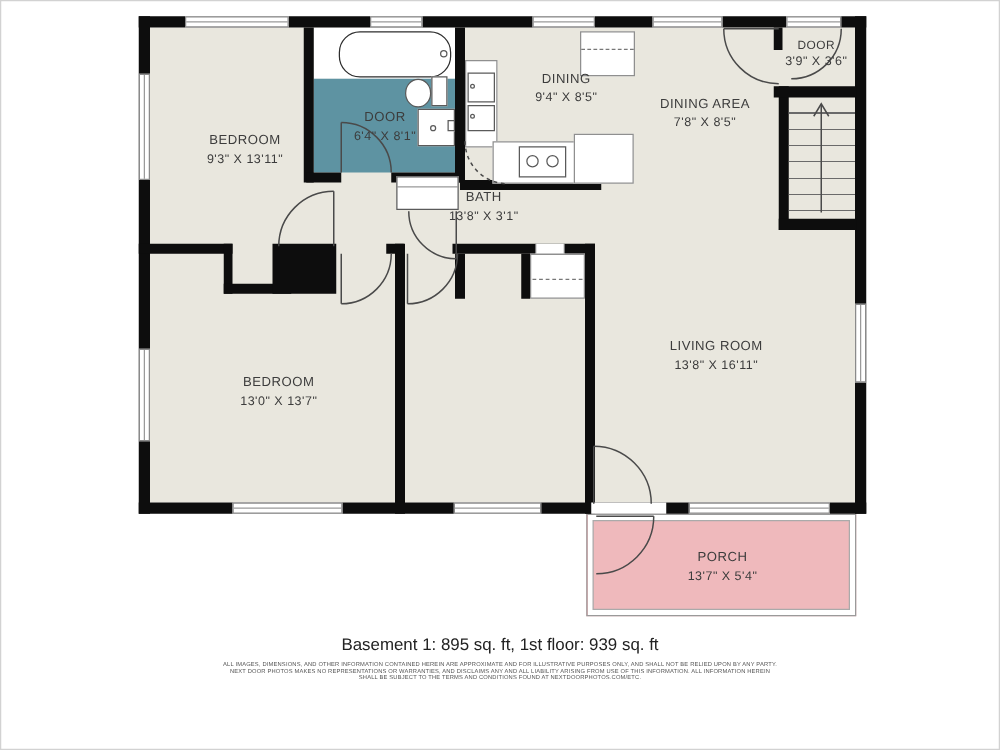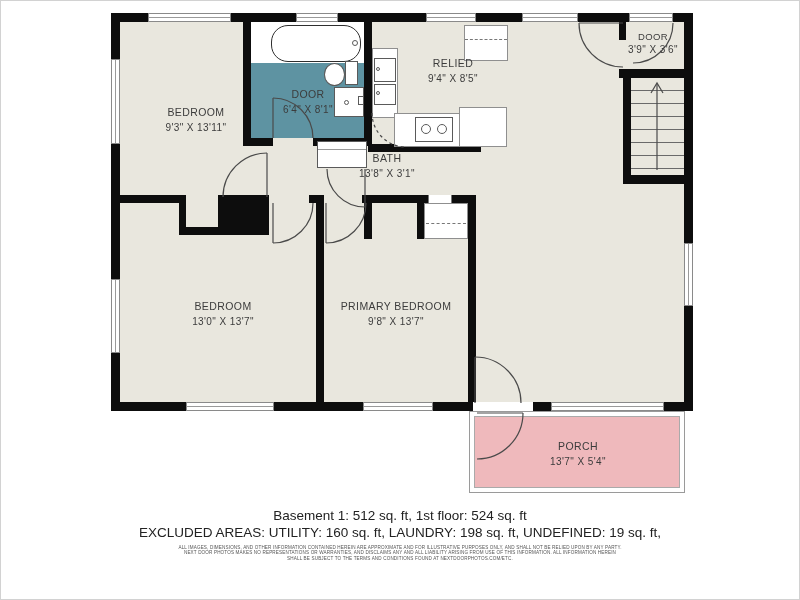--- a/index.html
+++ b/index.html
@@ -149,47 +149,50 @@
 
   <div class="lbl" style="left:195px;top:104px;">
     <div>BEDROOM</div>
     <div class="dims">9'3" X 13'11"</div>
   </div>
   <div class="lbl" style="left:307px;top:86px;">
     <div>DOOR</div>
     <div class="dims">6'4" X 8'1"</div>
   </div>
   <div class="lbl" style="left:452px;top:55px;">
-    <div>RELIED</div>
+    <div>DINING</div>
     <div class="dims">9'4" X 8'5"</div>
+  </div>
+  <div class="lbl" style="left:563px;top:75px;">
+    <div>DINING AREA</div>
+    <div class="dims">7'8" X 8'5"</div>
   </div>
   <div class="lbl lbl-sm" style="left:652px;top:29px;">
     <div>DOOR</div>
     <div class="dims">3'9" X 3'6"</div>
   </div>
   <div class="lbl" style="left:386px;top:150px;">
     <div>BATH</div>
     <div class="dims">13'8" X 3'1"</div>
   </div>
   <div class="lbl" style="left:222px;top:298px;">
     <div>BEDROOM</div>
     <div class="dims">13'0" X 13'7"</div>
   </div>
-  <div class="lbl" style="left:395px;top:298px;">
-    <div>PRIMARY BEDROOM</div>
-    <div class="dims">9'8" X 13'7"</div>
+  <div class="lbl" style="left:572px;top:269px;">
+    <div>LIVING ROOM</div>
+    <div class="dims">13'8" X 16'11"</div>
   </div>
   <div class="lbl" style="left:577px;top:438px;text-align:center;">
     <div>PORCH</div>
     <div class="dims">13'7" X 5'4"</div>
   </div>
 
   <div class="footer">
-    <div class="t2">Basement 1: 512 sq. ft, 1st floor: 524 sq. ft</div>
-    <div class="t2">EXCLUDED AREAS: UTILITY: 160 sq. ft, LAUNDRY: 198 sq. ft, UNDEFINED: 19 sq. ft,</div>
+    <div class="t2">Basement 1: 895 sq. ft, 1st floor: 939 sq. ft</div>
     <div class="disc">
       <div>ALL IMAGES, DIMENSIONS, AND OTHER INFORMATION CONTAINED HEREIN ARE APPROXIMATE AND FOR ILLUSTRATIVE PURPOSES ONLY, AND SHALL NOT BE RELIED UPON BY ANY PARTY.</div>
       <div>NEXT DOOR PHOTOS MAKES NO REPRESENTATIONS OR WARRANTIES, AND DISCLAIMS ANY AND ALL LIABILITY ARISING FROM USE OF THIS INFORMATION. ALL INFORMATION HEREIN</div>
       <div>SHALL BE SUBJECT TO THE TERMS AND CONDITIONS FOUND AT NEXTDOORPHOTOS.COM/ETC.</div>
     </div>
   </div>
 
 </div>
 
 </body></html>

